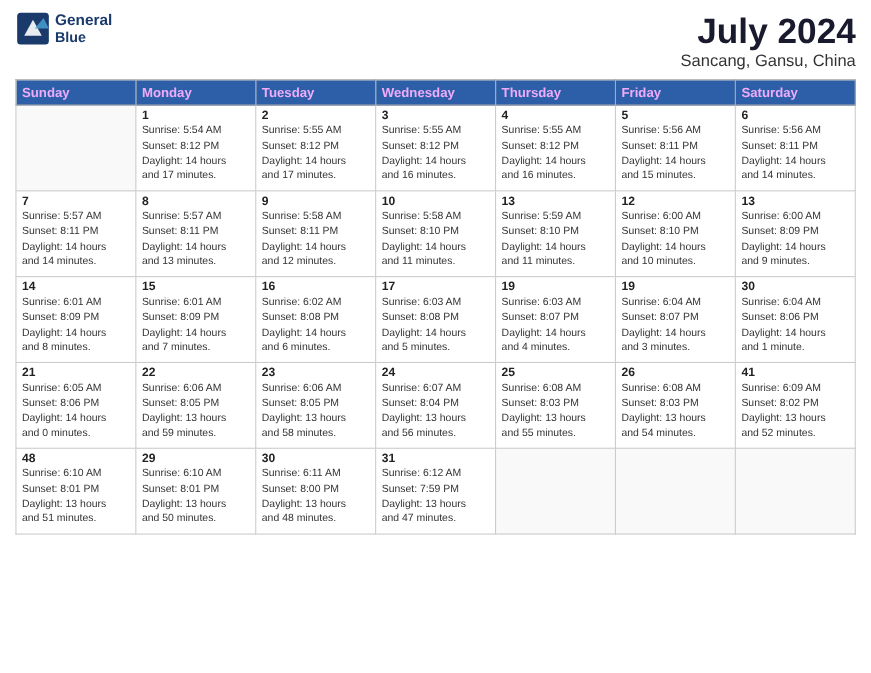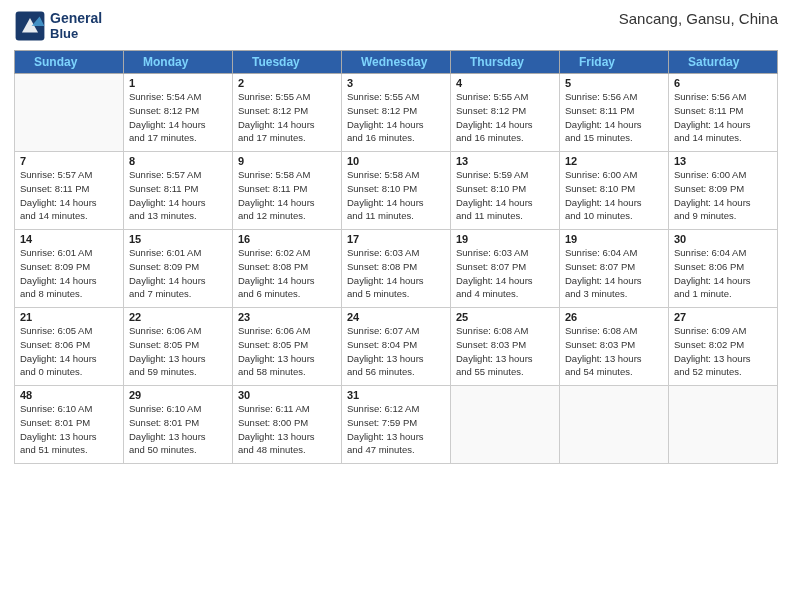--- a/index.html
+++ b/index.html
@@ -53,23 +53,23 @@
       color: #333;
       font-weight: normal;
     }
     .calendar {
       width: 100%;
       border-collapse: collapse;
       table-layout: fixed;
     }
     .calendar th {
       background: #2c5fa8;
-      color: #7dd3fc;
+      color: #f0abfc;
       text-align: left;
-      padding: 4px 19px;
+      padding: 4px 5px;
       font-size: 12px;
       border: 1px solid #aaa;
     }
     .calendar td {
       border: 1px solid #ccc;
       vertical-align: top;
       padding: 3px 5px;
       font-size: 9.5px;
       color: #222;
       height: 78px;
@@ -96,20 +96,21 @@
         <rect x="2" y="2" width="36" height="36" rx="4" fill="#1a3a6b"></rect>
         <polygon points="10,28 20,10 30,28" fill="#fff" opacity="0.9"></polygon>
         <polygon points="22,20 32,8 38,20" fill="#4a9fd4" opacity="0.85"></polygon>
       </svg>
       <div class="logo-text">
         <span>General</span>
         <span>Blue</span>
       </div>
     </div>
     <div class="title-block">
+      <h1>July 2024</h1>
       <h2>Sancang, Gansu, China</h2>
     </div>
   </div>
 
   <table class="calendar">
     <thead>
       <tr>
 
       <th>Sunday</th>
           <th>Monday</th>
@@ -227,21 +228,21 @@
           </td>
           <td>
             <span class="day-num">25</span>
             <div class="cell-info">Sunrise: 6:08 AM<br>Sunset: 8:03 PM<br>Daylight: 13 hours<br>and 55 minutes.</div>
           </td>
           <td>
             <span class="day-num">26</span>
             <div class="cell-info">Sunrise: 6:08 AM<br>Sunset: 8:03 PM<br>Daylight: 13 hours<br>and 54 minutes.</div>
           </td>
           <td>
-            <span class="day-num">27</span>
+            <span class="day-num">41</span>
             <div class="cell-info">Sunrise: 6:09 AM<br>Sunset: 8:02 PM<br>Daylight: 13 hours<br>and 52 minutes.</div>
           </td>
         </tr>
         <tr>
           <td>
             <span class="day-num">48</span>
             <div class="cell-info">Sunrise: 6:10 AM<br>Sunset: 8:01 PM<br>Daylight: 13 hours<br>and 51 minutes.</div>
           </td>
           <td>
             <span class="day-num">29</span>

